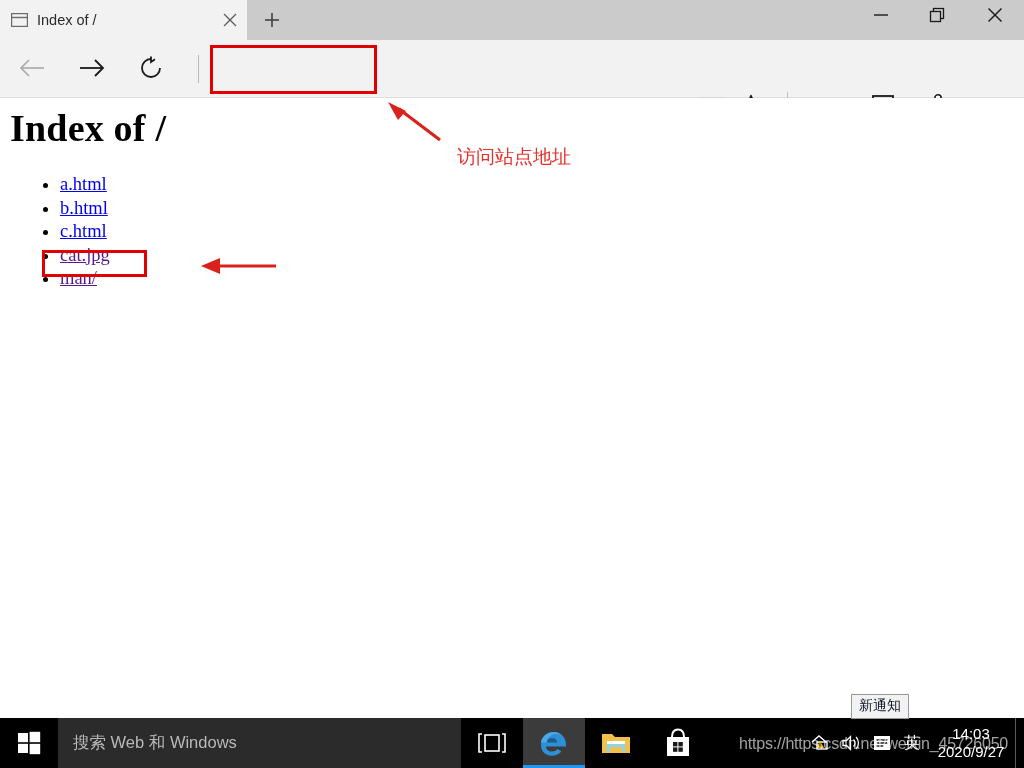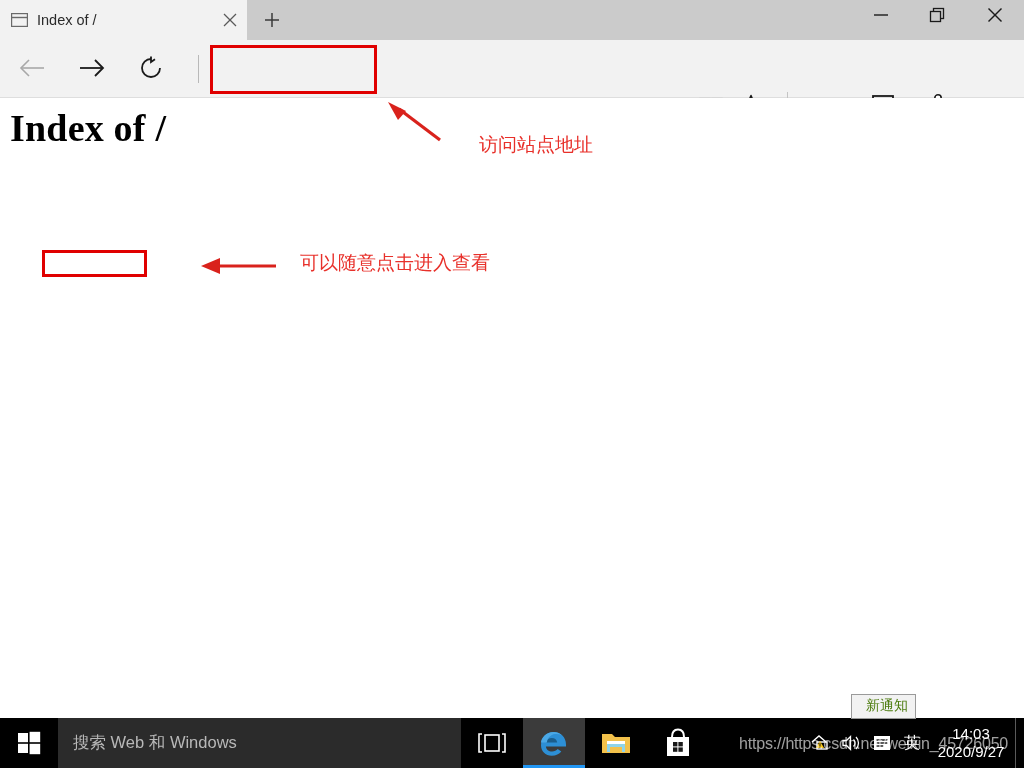--- a/index.html
+++ b/index.html
@@ -171,21 +171,21 @@
   }
   #annot-box-url { left: 210px; top: 45px; width: 167px; height: 49px; }
   #annot-box-cat { left: 42px; top: 250px; width: 105px; height: 27px; }
   .annot-text {
     position: absolute;
     color: #e8302a;
     font-family: "DejaVu Sans", "Liberation Sans", sans-serif;
     font-size: 19px;
     white-space: nowrap;
   }
-  #annot-text-url { left: 457px; top: 132px; margin-left: 22px; }
+  #annot-text-url { left: 457px; top: 144px; }
   #annot-text-cat { left: 300px; top: 250px; }
   .annot-arrow {
     position: absolute;
     pointer-events: none;
   }
 
   
   #taskbar {
     position: absolute;
     left: 0; top: 718px;
@@ -256,24 +256,24 @@
     font-size: 15px;
     line-height: 18px;
   }
   #show-desktop {
     width: 8px; height: 50px;
     border-left: 1px solid #5a5a5a;
   }
   #tooltip-notification {
     position: absolute;
     left: 851px; top: 694px;
-    padding: 2px 7px 3px 14px;
+    padding: 2px 7px 3px 7px;
     background: #f2f2f2;
     border: 1px solid #9a9a9a;
-    color: #4d7c0f;
+    color: #0f172a;
     font-size: 14px;
     white-space: nowrap;
   }
   #watermark {
     position: absolute;
     left: 739px; top: 735px;
     color: rgba(255,255,255,0.62);
     font-size: 16px;
     white-space: nowrap;
     letter-spacing: -0.2px;
@@ -393,37 +393,53 @@
         <circle cx="3" cy="4" r="1.9" fill="#1a1a1a"></circle>
         <circle cx="12" cy="4" r="1.9" fill="#1a1a1a"></circle>
         <circle cx="21" cy="4" r="1.9" fill="#1a1a1a"></circle>
       </svg>
     </div>
   </div>
 
   <div id="page-content">
     <div id="page-heading">Index of /</div>
 
+    <ul id="file-list">
+      <li>
+        <a class="unvisited" href="#">a.html</a>
+      </li>
+      <li>
+        <a class="unvisited" href="#">b.html</a>
+      </li>
+      <li>
+        <a class="unvisited" href="#">c.html</a>
+      </li>
+      <li>
+        <a class="visited" href="#">cat.jpg</a>
+      </li>
+      <li>
+        <a class="visited" href="#">man/</a>
+      </li>
+    </ul>
   </div>
 
   <div class="annot-box" id="annot-box-url"></div>
   <div class="annot-box" id="annot-box-cat"></div>
 
   <svg class="annot-arrow" style="left:385px; top:100px;" width="60" height="45" viewBox="0 0 60 45">
     <line x1="55" y1="40" x2="14" y2="9" stroke="#d9221c" stroke-width="3.2"></line>
     <polygon points="3,2 21,11 13,20" fill="#d9221c"></polygon>
   </svg>
 
   <svg class="annot-arrow" style="left:198px; top:255px;" width="80" height="22" viewBox="0 0 80 22">
     <line x1="78" y1="11" x2="18" y2="11" stroke="#d9221c" stroke-width="3.2"></line>
     <polygon points="3,11 22,3 22,19" fill="#d9221c"></polygon>
   </svg>
 
   <div class="annot-text" id="annot-text-url">访问站点地址</div>
-  <div class="annot-text" id="annot-text-cat">可以随意点击进入查看</div>
 </div>
 
 <div id="taskbar">
 
   <div id="start-button">
     <svg width="24" height="24" viewBox="0 0 24 24">
       <rect x="1" y="2" width="10" height="9.2" fill="#ffffff"></rect>
       <rect x="12.6" y="0.8" width="10.6" height="10.4" fill="#ffffff"></rect>
       <rect x="1" y="12.8" width="10" height="9.2" fill="#ffffff"></rect>
       <rect x="12.6" y="12.8" width="10.6" height="10.4" fill="#ffffff"></rect>

